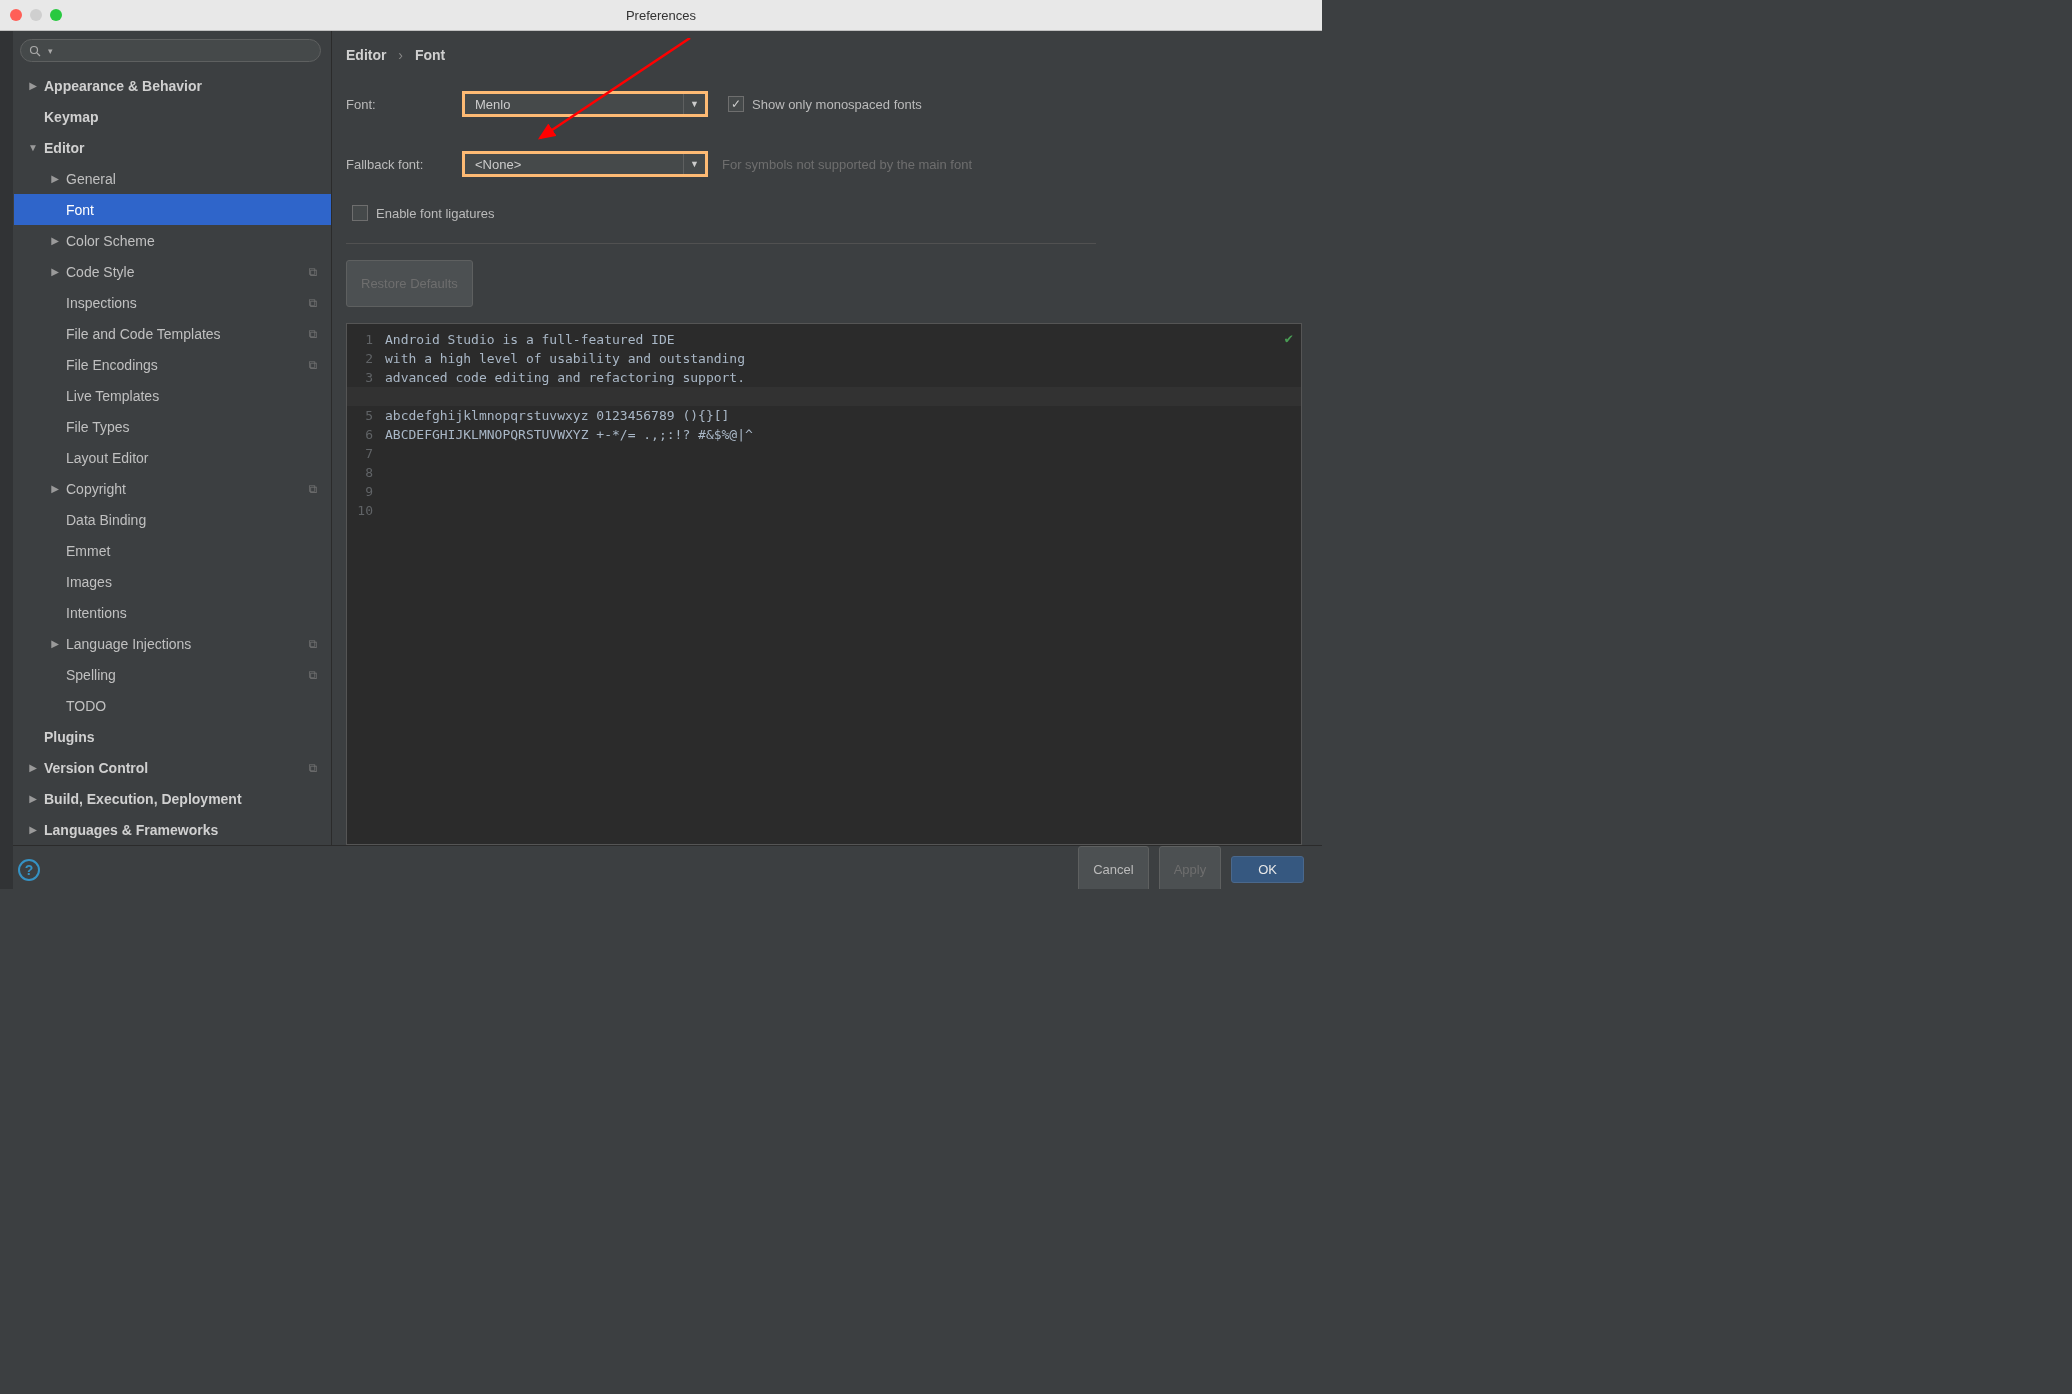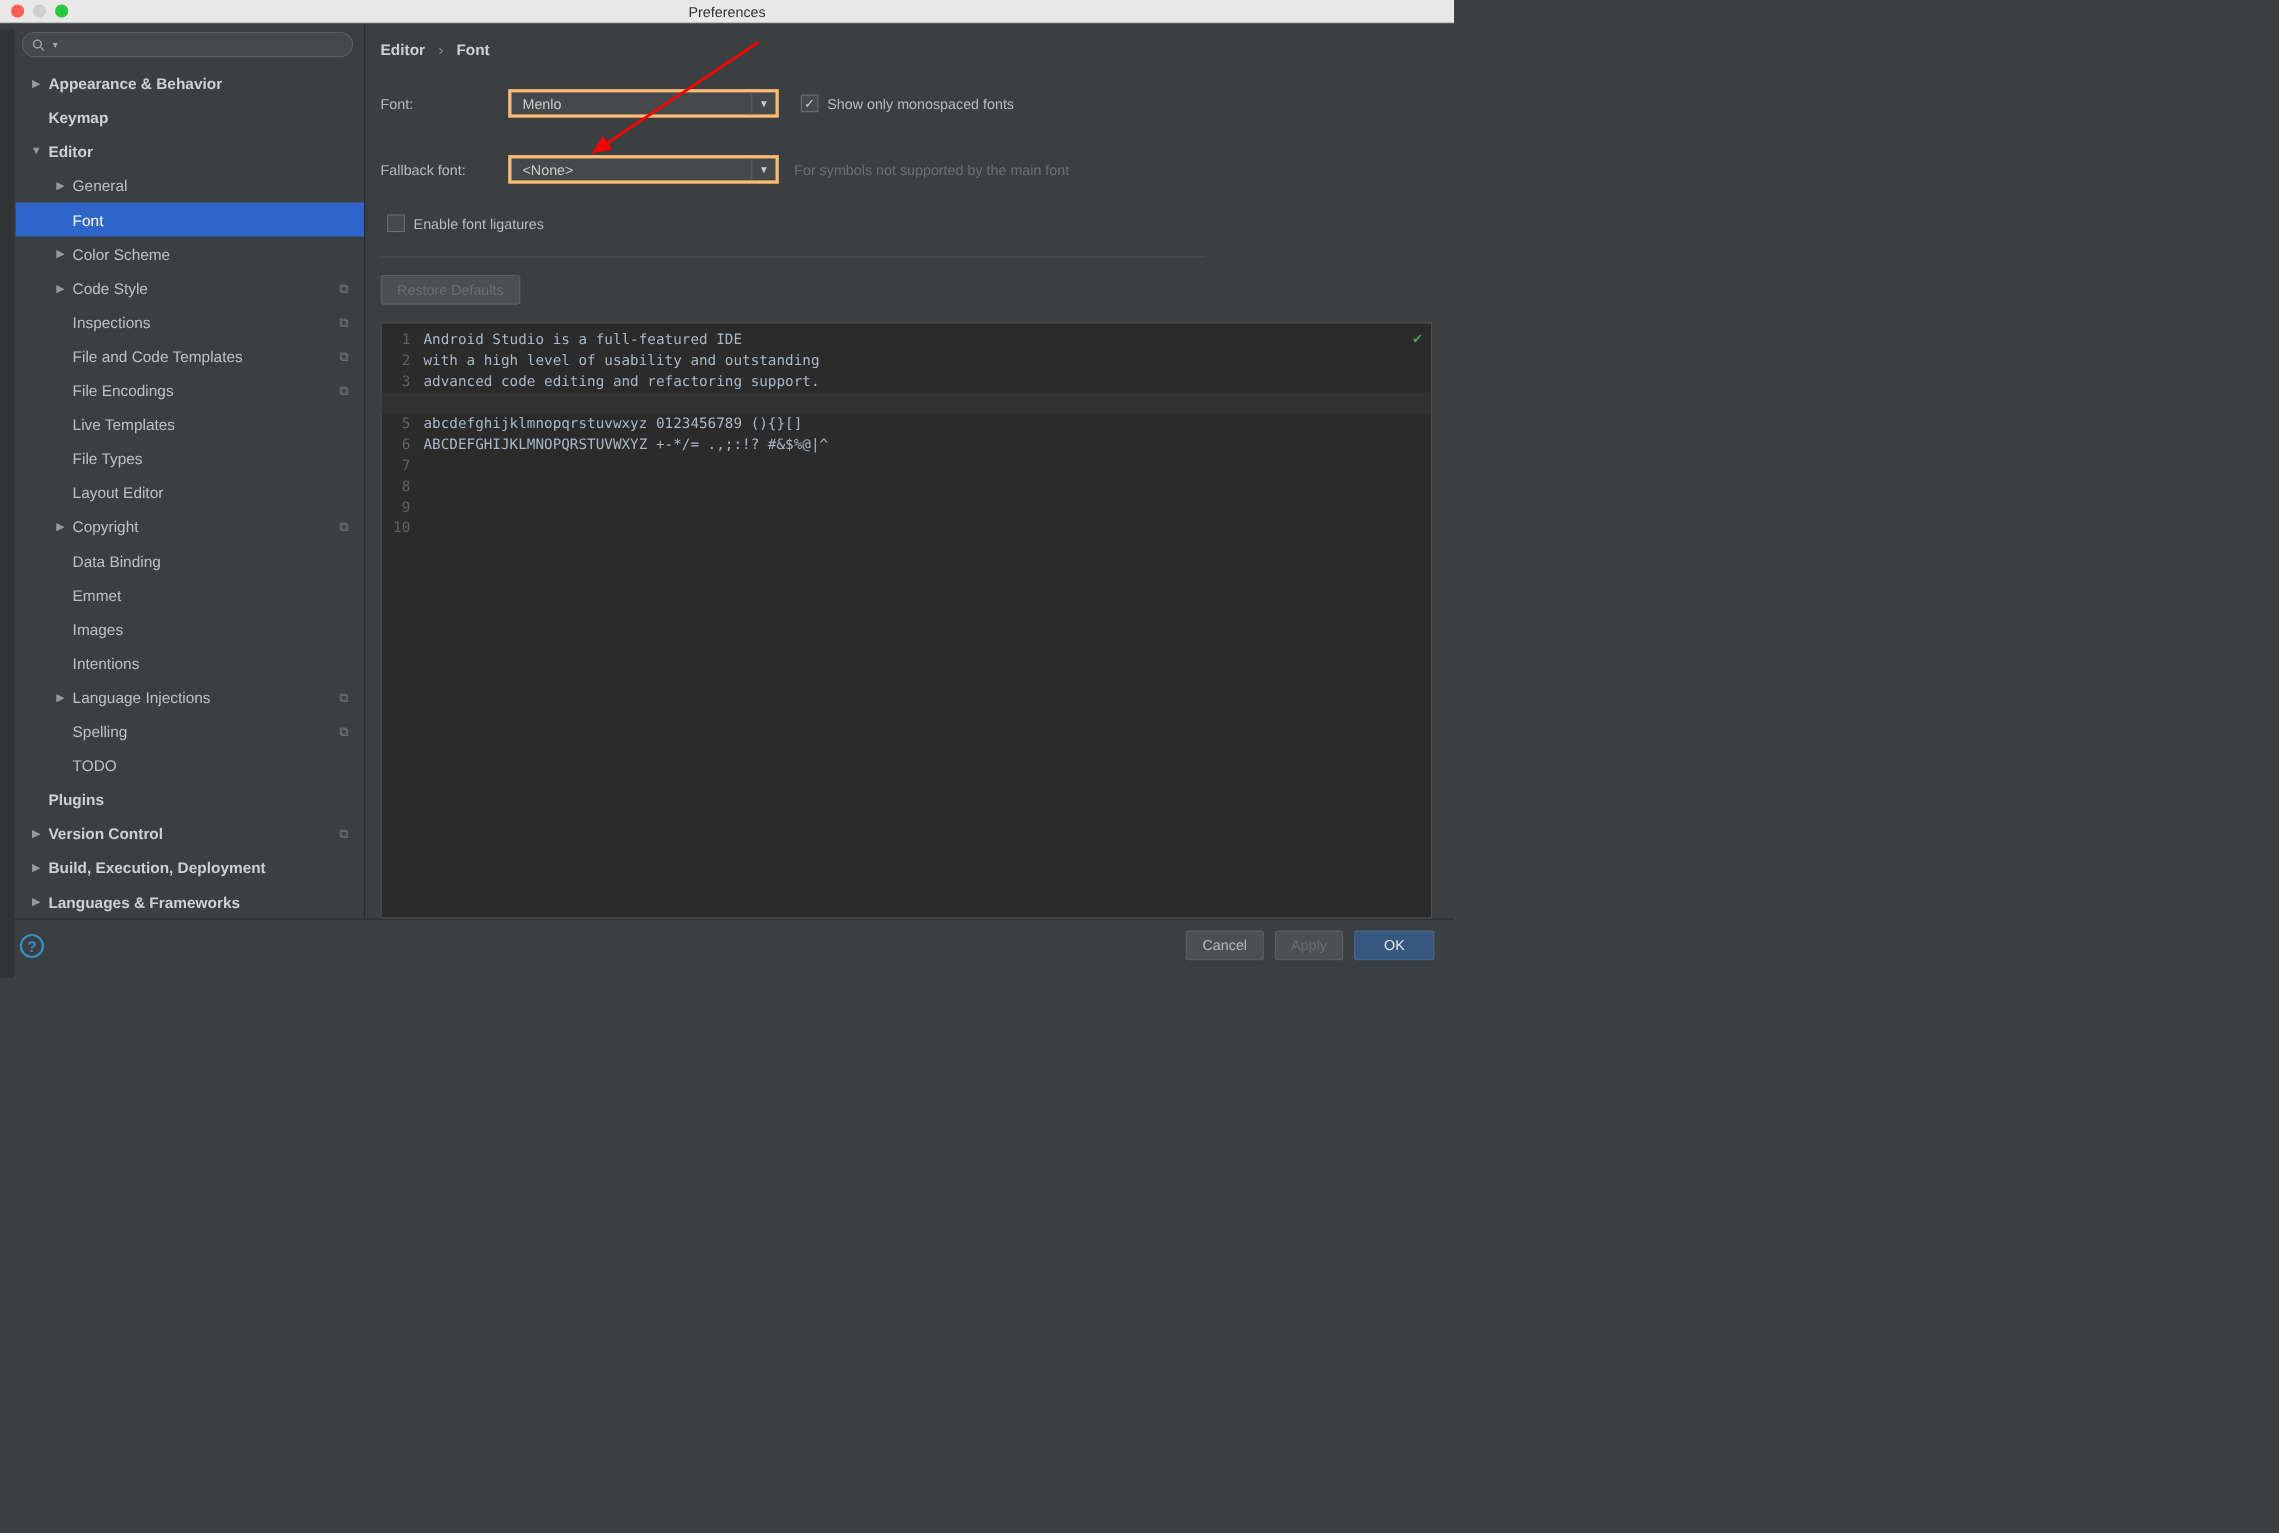--- a/index.html
+++ b/index.html
@@ -7,21 +7,21 @@
   font-family: -apple-system, "Helvetica Neue", Arial, sans-serif;
   font-size: 13px;
   background: #3c3f41;
   color: #bbbbbb;
   width: 1322px;
   height: 889px;
   overflow: hidden;
   position: relative;
 }
 .titlebar {
-  height: 21px;
+  height: 31px;
   background: #e8e8e8;
   display: flex;
   align-items: center;
   position: relative;
   border-bottom: 1px solid #c0c0c0;
 }
 .traffic-lights {
   display: flex;
   gap: 8px;
   margin-left: 10px;
@@ -185,21 +185,21 @@
 }
 .divider {
   border-top: 1px solid #515151;
   margin: 8px 0 16px 0;
   width: 750px;
 }
 .btn {
   background: #4c5052;
   border: 1px solid #5e6060;
   color: #bbb;
-  padding: 5px 14px;
+  padding: 15px 14px;
   font-size: 13px;
   border-radius: 3px;
   cursor: pointer;
 }
 .btn.disabled { color: #6e6e6e; }
 .btn.primary {
   background: #365880;
   border-color: #4a688c;
   color: #e8e8e8;
   padding: 5px 26px;

